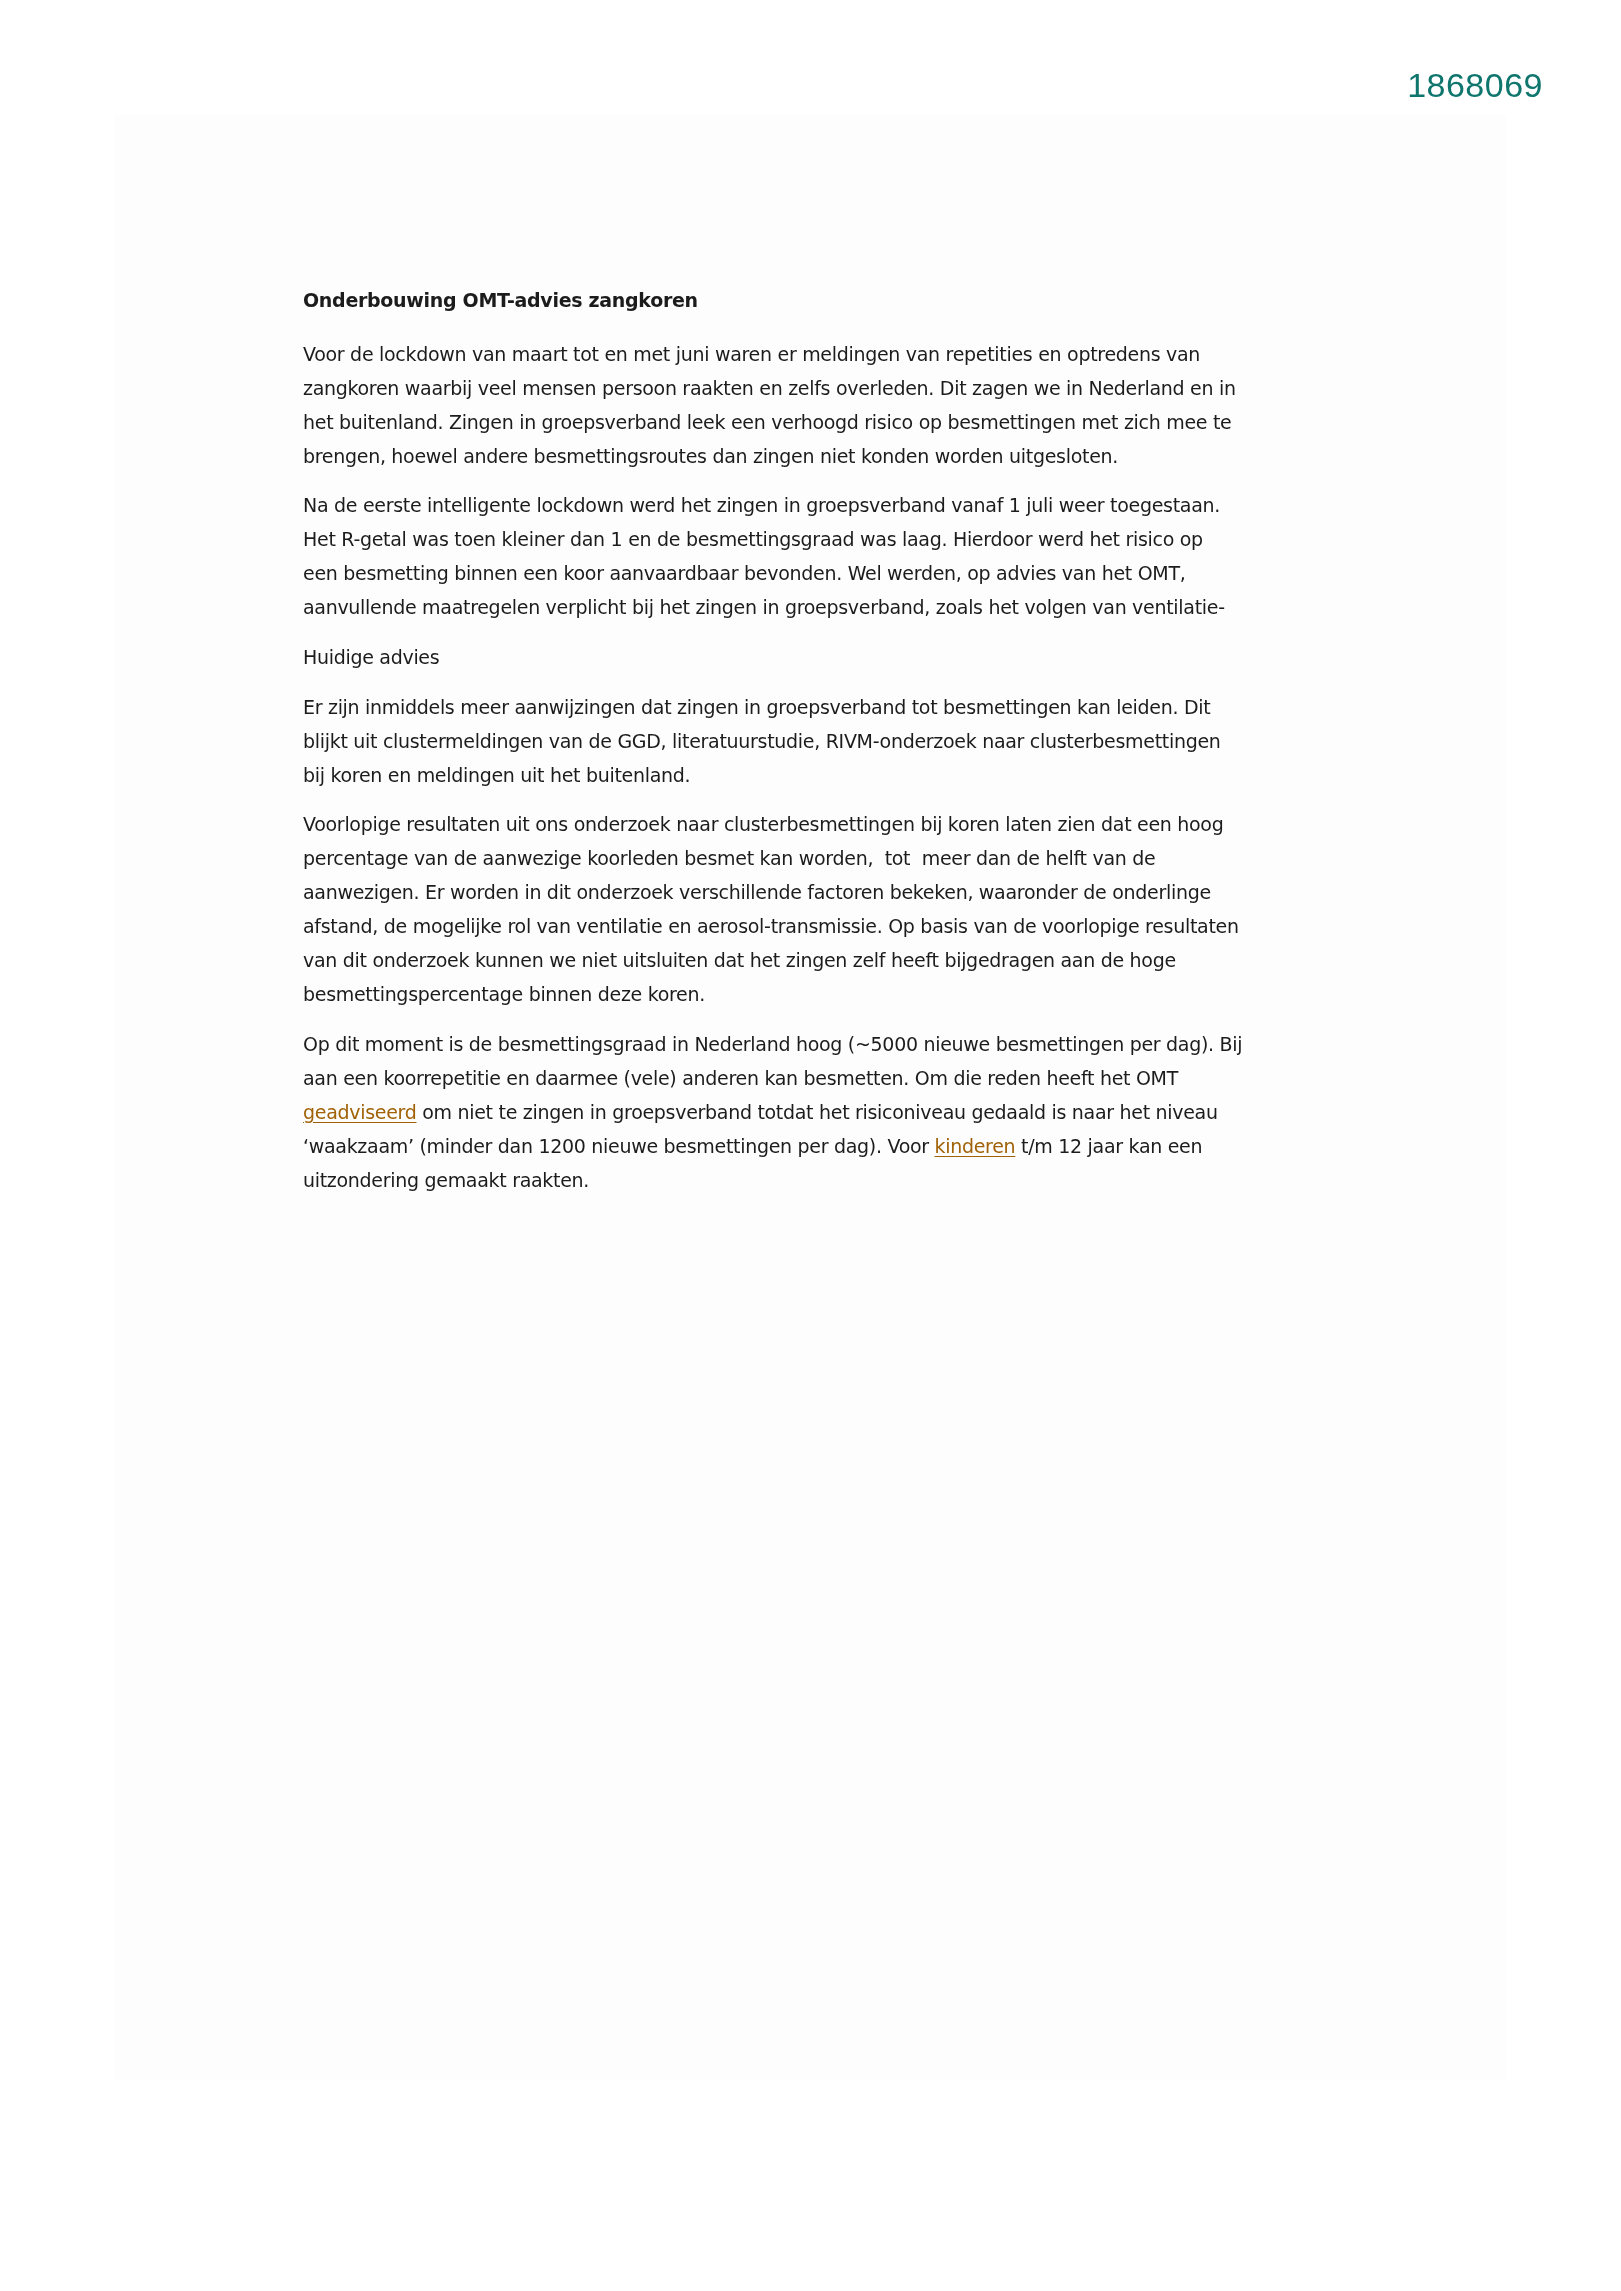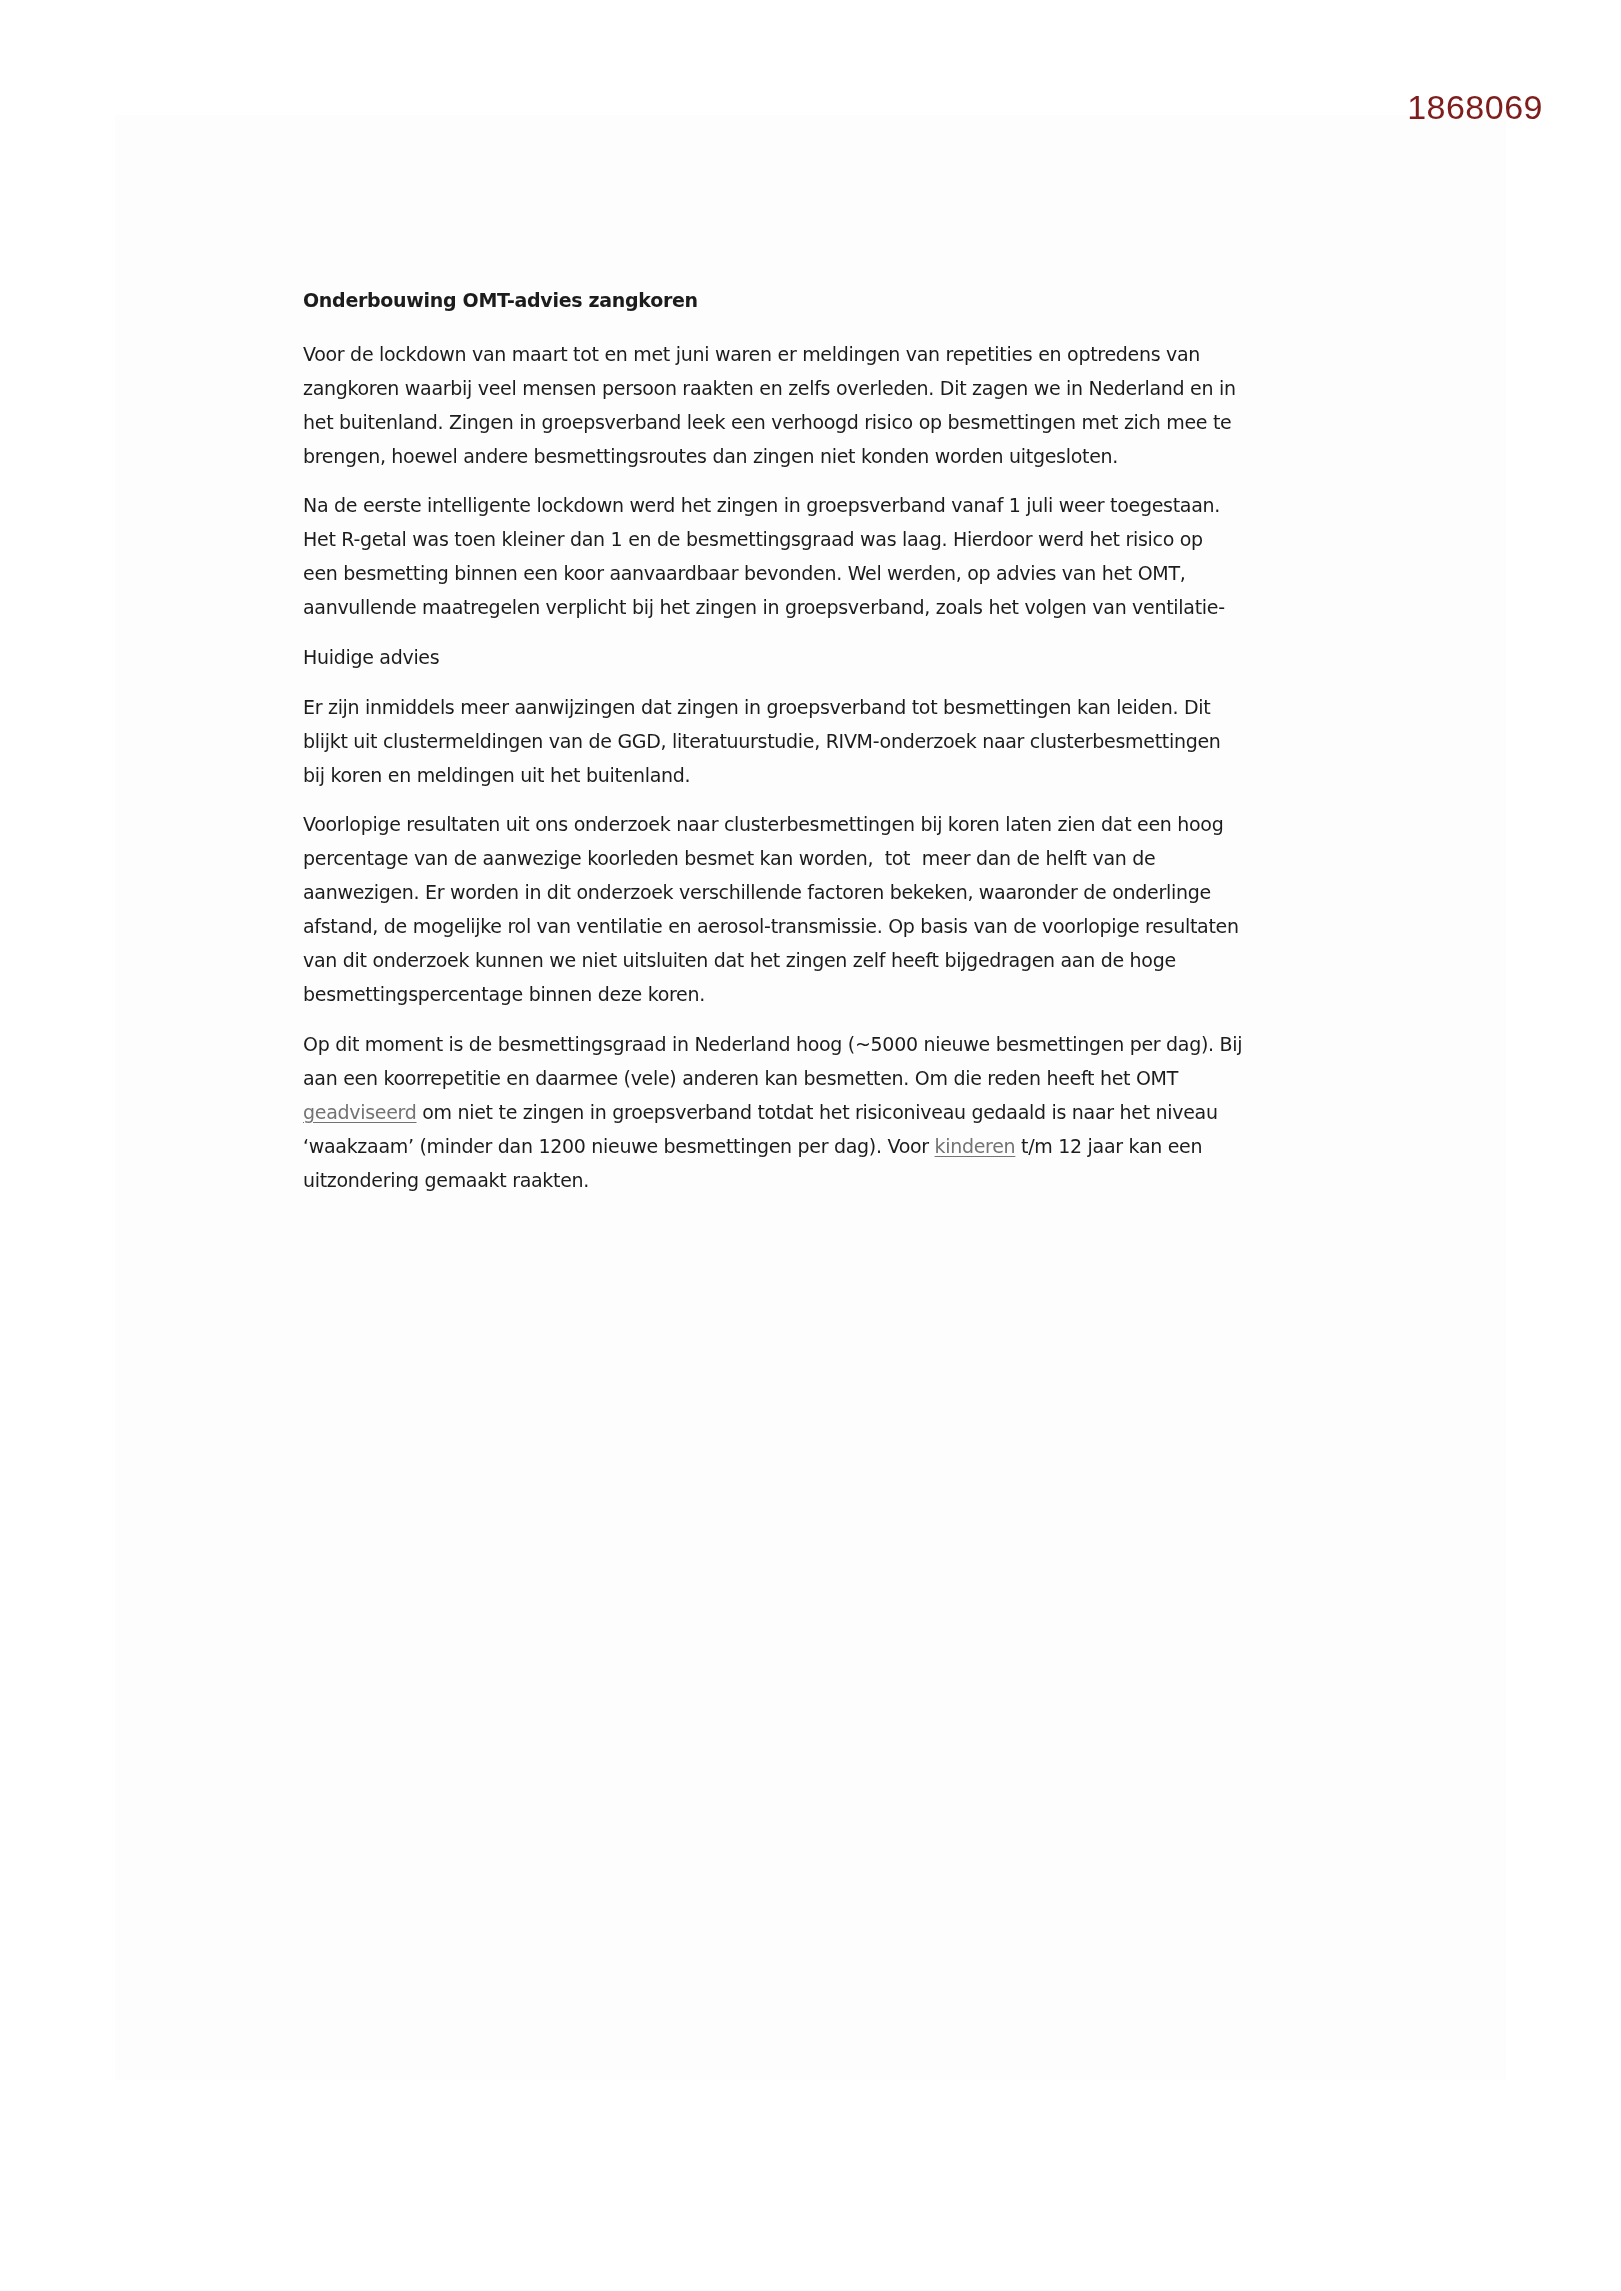--- a/index.html
+++ b/index.html
@@ -18,25 +18,25 @@
     .scan-area {
       position: absolute;
       left: 115px;
       top: 115px;
       width: 1391px;
       height: 1965px;
       background: #fdfdfd;
     }
     .doc-number {
       position: absolute;
-      top: 88px;
+      top: 66px;
       right: 78px;
       font-family: "Liberation Sans", sans-serif;
       font-size: 34px;
-      color: #7f1d1d;
+      color: #0f766e;
       letter-spacing: 0.5px;
     }
     .content {
       position: absolute;
       left: 303px;
       top: 284px;
       width: 1078px;
       font-family: "DejaVu Sans", sans-serif;
       font-size: 19px;
       line-height: 34px;
@@ -52,21 +52,21 @@
       margin: 0 0 15.7px 0;
     }
     .subhead {
       margin: 0 0 15.7px 0;
     }
     .line {
       display: block;
       white-space: nowrap;
     }
     a.doc-link {
-      color: #737373;
+      color: #a16207;
       text-decoration: underline;
       text-underline-offset: 2.9px;
     }
   </style>
 </head>
 <body>
 
 <div class="scan-area"></div>
 
 <div class="doc-number">1868069</div>

